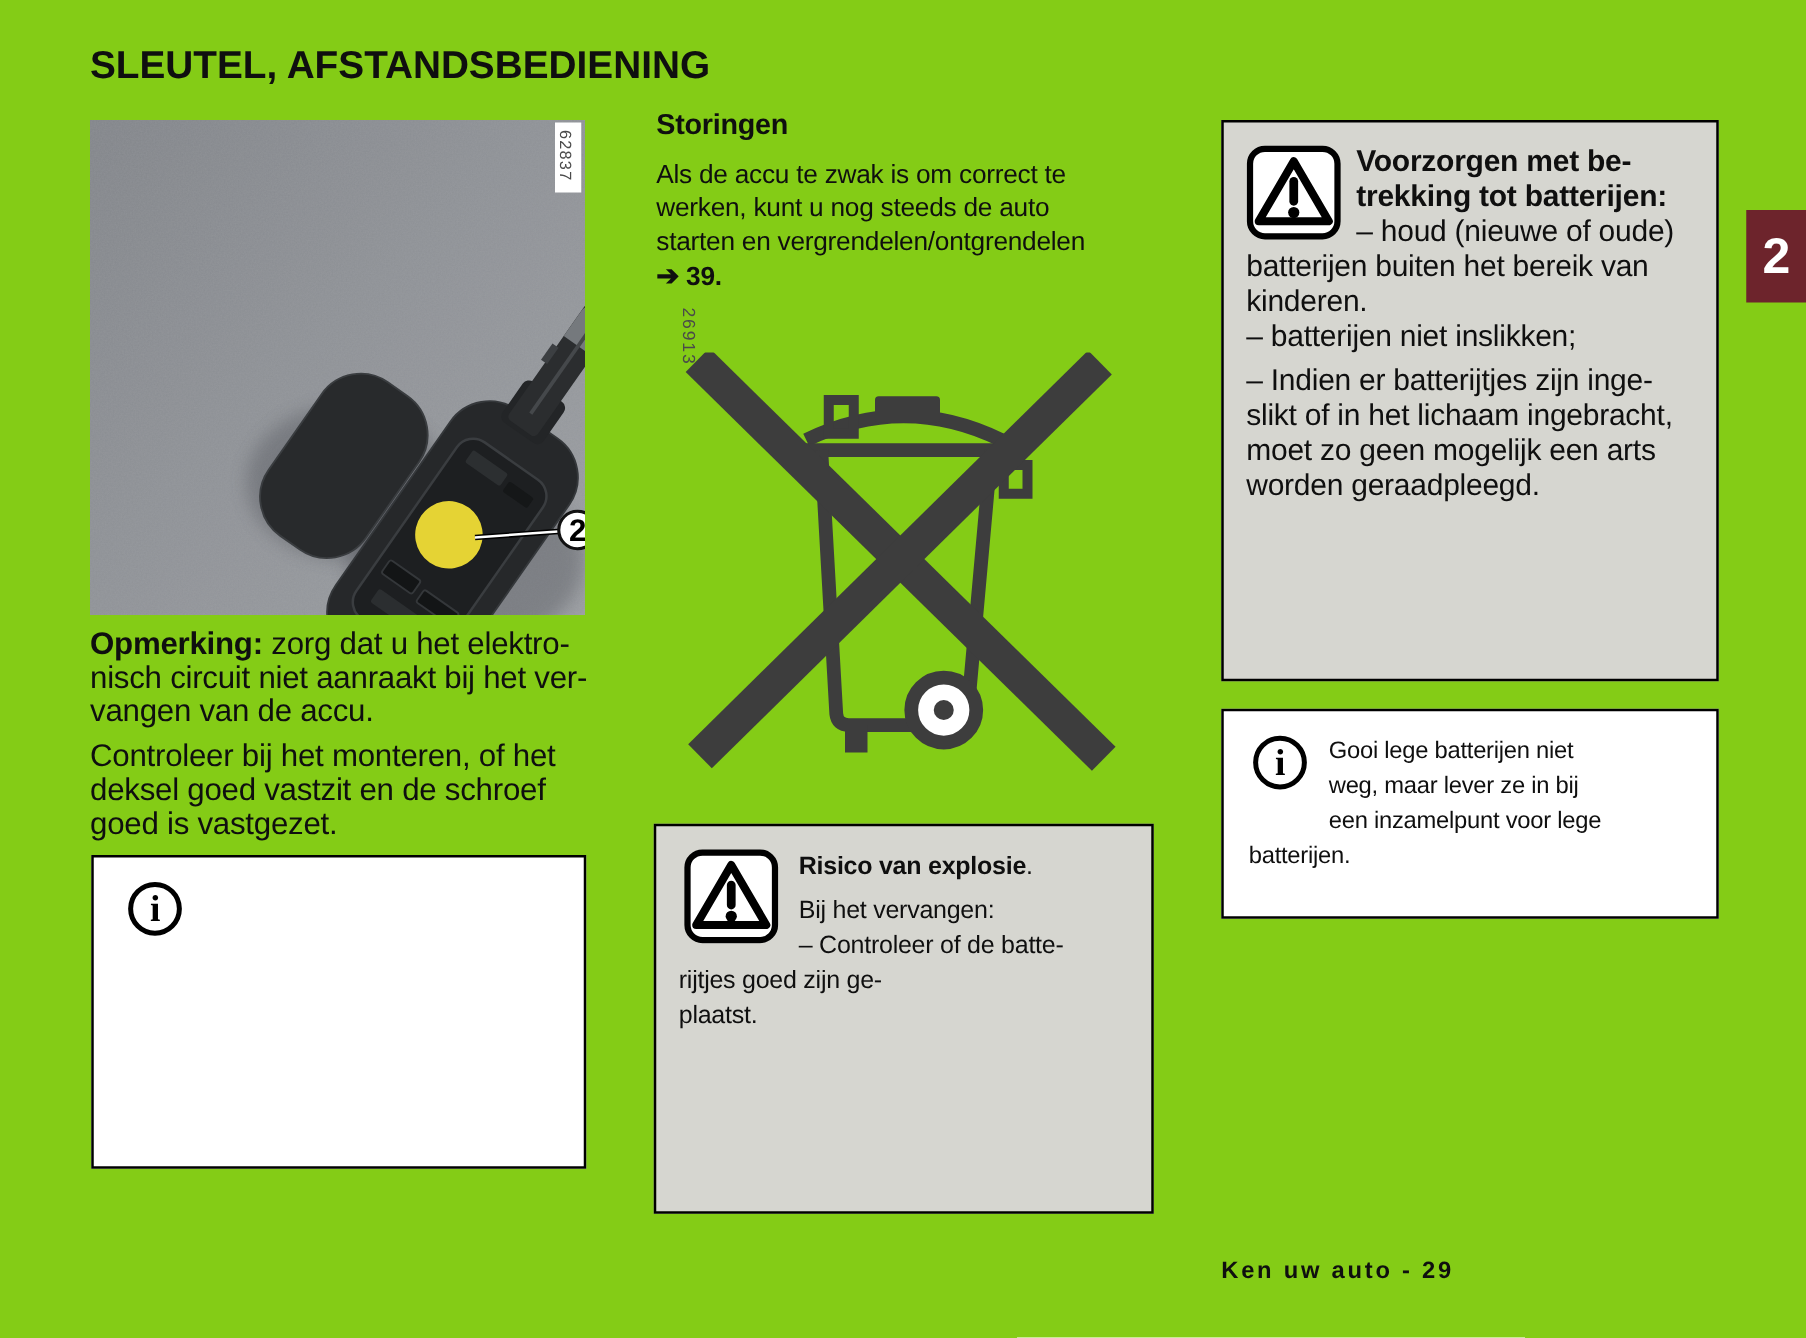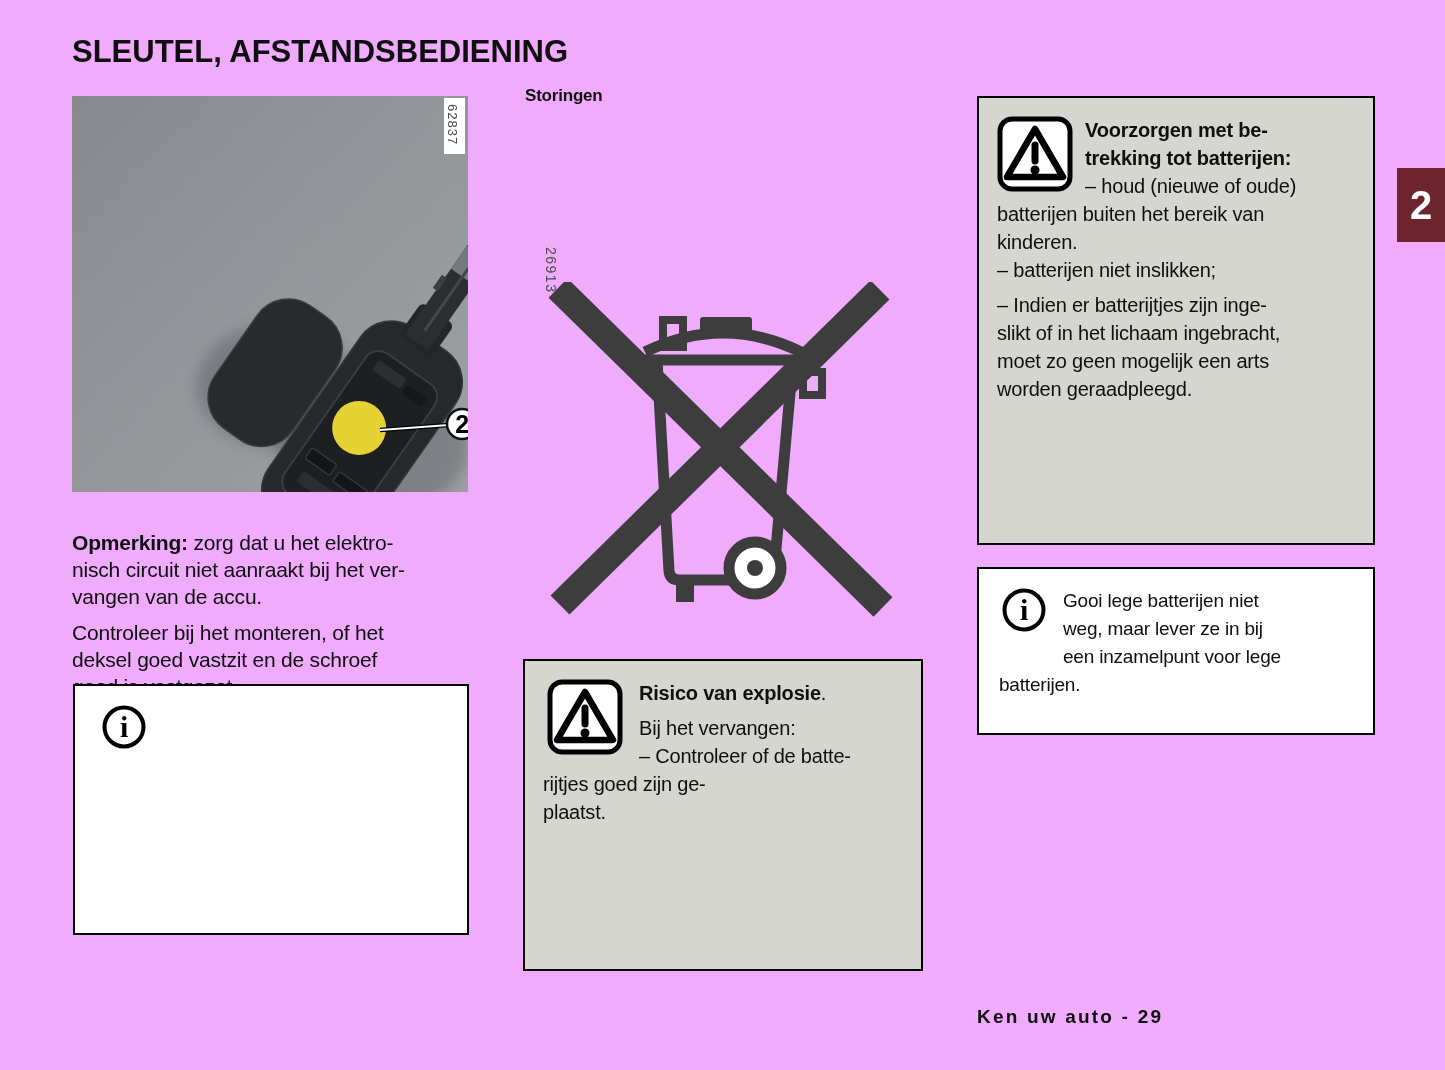--- a/index.html
+++ b/index.html
@@ -1,38 +1,38 @@
 <!DOCTYPE html>
 <html><head>
 <meta charset="utf-8">
 <style>
   html,body{margin:0;padding:0;background:#fff;}
-  .page{position:relative;width:1445px;height:1070px;background:#f0abfc;overflow:hidden;
+  .page{position:relative;width:1445px;height:1070px;background:#84cc16;overflow:hidden;
         font-family:"Liberation Sans",sans-serif;color:#0f0f0f;letter-spacing:-0.2px;}
   .pre{white-space:pre-line;}
   .page-title{position:absolute;left:72px;top:34px;font-size:31px;font-weight:bold;letter-spacing:0;}
   .key-figure{position:absolute;left:72px;top:96px;width:396px;height:396px;}
-  .note-block{position:absolute;left:72px;top:529px;width:424px;font-size:21px;line-height:27px;}
+  .note-block{position:absolute;left:72px;top:502px;width:424px;font-size:25px;line-height:27px;}
   .note-block p{margin:0 0 9px 0;}
   .box{position:absolute;box-sizing:border-box;border:2px solid #000;}
   .box p{margin:0 0 7px 0;}
   .box p:last-child{margin-bottom:0;}
   .white-box{background:#fff;}
   .gray-box{background:#d6d6d0;}
   .left-info-box{left:73px;top:684px;width:396px;height:251px;padding:18px 20px;font-size:19px;line-height:27px;}
-  .mid-heading{position:absolute;left:525px;top:86px;font-size:17px;font-weight:bold;}
+  .mid-heading{position:absolute;left:525px;top:86px;font-size:23px;font-weight:bold;}
   .mid-para{position:absolute;left:525px;top:126px;width:420px;font-size:21px;line-height:27px;}
   .mid-para p{margin:0;}
   .xarrow{font-weight:bold;font-size:22px;}
   .fig-num-vert{position:absolute;left:559px;top:246px;width:0;height:0;}
   .fig-num-vert span{display:inline-block;transform:rotate(90deg);transform-origin:0 0;
         font-size:14px;color:#4a4a4a;letter-spacing:1.5px;white-space:nowrap;}
   .weee-figure{position:absolute;left:548px;top:282px;}
   .mid-warning-box{left:523px;top:659px;width:400px;height:312px;padding:18px 18px;font-size:20px;line-height:28px;}
-  .right-warning-box{left:977px;top:96px;width:398px;height:449px;padding:18px 18px;font-size:20px;line-height:28px;}
+  .right-warning-box{left:977px;top:96px;width:398px;height:449px;padding:18px 18px;font-size:24px;line-height:28px;}
   .right-info-box{left:977px;top:567px;width:398px;height:168px;padding:18px 20px;font-size:19px;line-height:28px;}
   .float-icon{float:left;}
   .warn-float{width:96px;height:80px;}
   .warn-float-r{width:88px;height:80px;}
   .info-float{width:56px;height:78px;}
   .info-float-r{width:64px;height:78px;}
   .chapter-tab{position:absolute;left:1397px;top:168px;width:48px;height:74px;background:#6d242c;
         color:#fff;font-size:40px;font-weight:bold;display:flex;align-items:center;justify-content:center;}
   .page-footer{position:absolute;left:977px;top:1006px;width:398px;text-align:left;
         font-size:19px;font-weight:bold;letter-spacing:2.2px;}
@@ -102,20 +102,26 @@
   <div class="box white-box left-info-box">
     <span class="float-icon info-float">
       <svg width="46" height="46" viewBox="0 0 46 46" style="margin-left:6px;">
         <circle cx="23" cy="23" r="19.5" fill="#fff" stroke="#000" stroke-width="4"></circle>
         <text x="23" y="33" text-anchor="middle" font-family="Liberation Serif, serif" font-size="30" font-weight="bold" fill="#000">i</text>
       </svg>
     </span>
   </div>
 
   <div class="mid-heading">Storingen</div>
+  <div class="mid-para">
+    <p class="pre">Als de accu te zwak is om correct te
+werken, kunt u nog steeds de auto
+starten en vergrendelen/ontgrendelen</p>
+    <p class="pre"><span class="xarrow">➔</span><b> 39.</b></p>
+  </div>
 
   <div class="fig-num-vert">
     <span>26913</span>
   </div>
 
   <div class="weee-figure">
     <svg width="350" height="340" viewBox="0 0 350 340">
       <g stroke="#3d3d3d" fill="none" stroke-width="11">
         <path d="M97,70 Q175,32 253,70"></path>
         <line x1="95" y1="78" x2="255" y2="78"></line>

